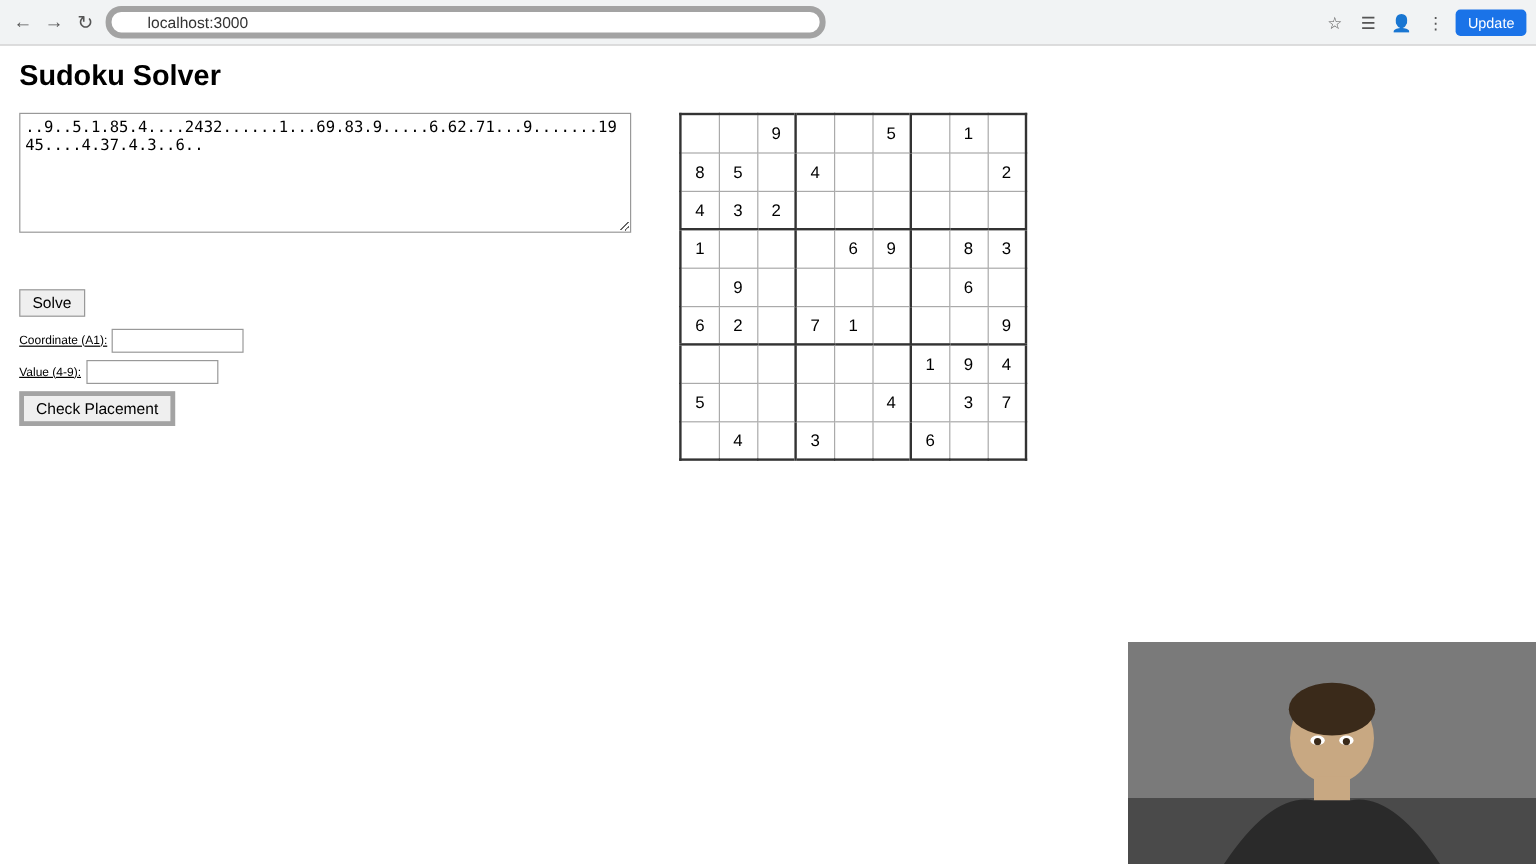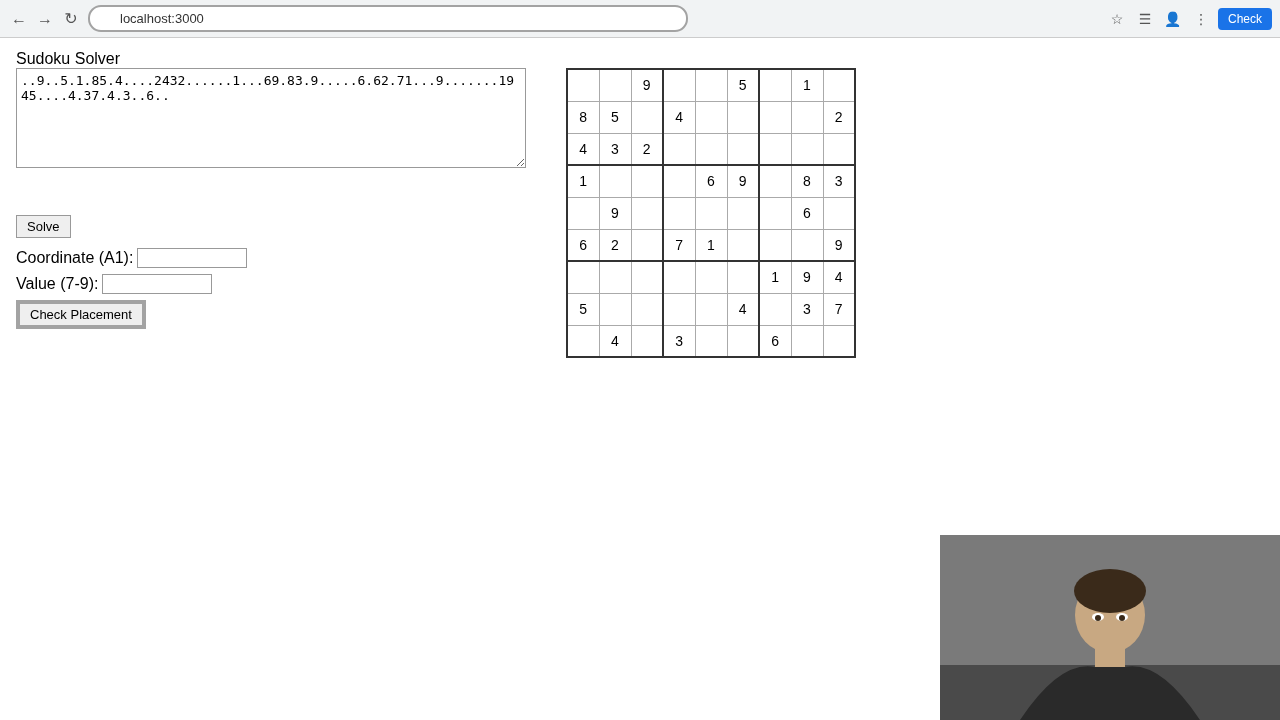--- a/index.html
+++ b/index.html
@@ -34,21 +34,21 @@
       display: flex;
       align-items: center;
       justify-content: center;
       font-size: 16px;
       color: #555;
     }
     .browser-address-bar {
       flex: 1;
       max-width: 600px;
       height: 27px;
-      border: 2px solid #a3a3a3;
+      border: 5px solid #a3a3a3;
       border-radius: 13px;
       background: #fff;
       padding: 0 30px;
       font-size: 13px;
       display: flex;
       align-items: center;
       color: #333;
     }
     .browser-right-icons {
       margin-left: auto;
@@ -76,22 +76,23 @@
       border-radius: 4px;
       padding: 4px 10px;
       font-size: 12px;
       cursor: pointer;
     }
     
     .page-content {
       padding: 12px 16px;
     }
     .page-title {
-      font-size: 16px;
-      font-weight: normal;
+      font-size: 24px;
+      font-weight: bold;
+      margin-bottom: 16px;
     }
     .main-layout {
       display: flex;
       gap: 40px;
       align-items: flex-start;
     }
     .left-panel {
       width: 510px;
       flex-shrink: 0;
     }
@@ -117,21 +118,22 @@
       background: #efefef;
       margin-top: 44px;
     }
     .form-row {
       margin-bottom: 6px;
       display: flex;
       align-items: center;
       gap: 4px;
     }
     .form-row label {
-      font-size: 16px;
+      font-size: 10px;
+      text-decoration: underline;
     }
     .form-row input {
       width: 110px;
       height: 20px;
       border: 1px solid #999;
       font-size: 13px;
       padding: 1px 3px;
     }
     .check-placement-btn {
       padding: 3px 10px;
@@ -188,40 +190,40 @@
     <button class="browser-nav-btn">↻</button>
   </div>
   <div class="browser-address-bar">
     <span>localhost:3000</span>
   </div>
   <div class="browser-right-icons">
     <button class="browser-icon-btn">☆</button>
     <button class="browser-icon-btn">☰</button>
     <button class="browser-icon-btn">👤</button>
     <button class="browser-icon-btn">⋮</button>
-    <button class="update-btn">Check</button>
+    <button class="update-btn">Update</button>
   </div>
 </div>
 
 <div class="page-content">
   <h1 class="page-title">Sudoku Solver</h1>
 
   <div class="main-layout">
 
     <div class="left-panel">
       <div class="textarea-wrapper">
         <textarea style="">..9..5.1.85.4....2432......1...69.83.9.....6.62.71...9.......1945....4.37.4.3..6..</textarea>
       </div>
       <button class="solve-btn">Solve</button>
       <div class="form-row">
         <label>Coordinate (A1):</label>
         <input type="text" style="">
       </div>
       <div class="form-row">
-        <label>Value (7-9):</label>
+        <label>Value (4-9):</label>
         <input type="text" style="">
       </div>
       <button class="check-placement-btn">Check Placement</button>
     </div>
 
     <div>
       <table class="sudoku-grid" id="sudoku-table">
         <tbody id="sudoku-tbody">
         <tr>
               <td></td>

